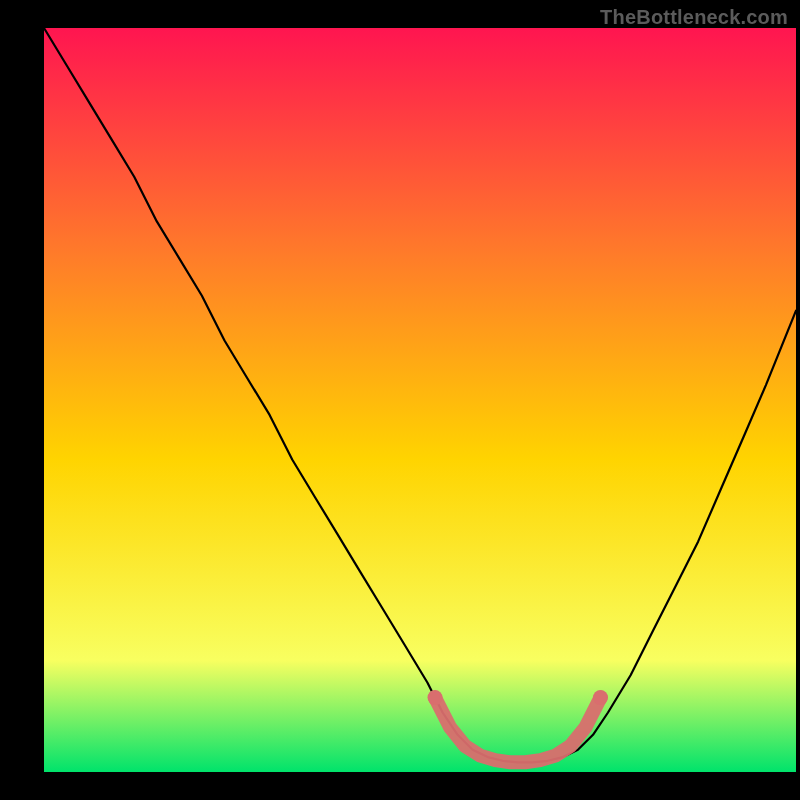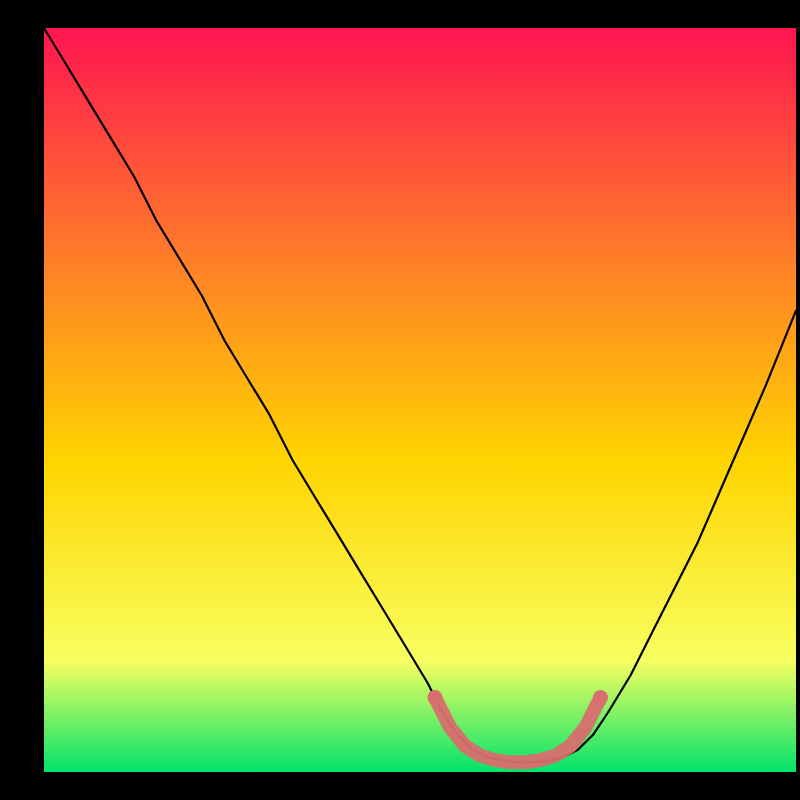--- a/index.html
+++ b/index.html
@@ -47,13 +47,14 @@
           <stop offset="85%" stop-color="#f8ff60"></stop>
           <stop offset="100%" stop-color="#00e36b"></stop>
         </linearGradient>
       </defs>
       <rect x="44" y="28.000000000000004" width="752" height="744" fill="url(#bg-grad)"></rect>
       <path d="M44.0 28.0 L66.6 65.2 L89.1 102.4 L111.7 139.6 L134.2 176.8 L156.8 221.4 L179.4 258.6 L201.9 295.8 L224.5 340.5 L247.0 377.7 L269.6 414.9 L292.2 459.5 L314.7 496.7 L337.3 533.9 L359.8 571.1 L382.4 608.3 L405.0 645.5 L427.5 682.7 L442.6 712.5 L457.6 734.8 L472.6 749.7 L487.7 757.1 L502.7 760.8 L517.8 762.3 L532.8 762.3 L547.8 760.8 L562.9 757.1 L577.9 749.7 L593.0 734.8 L608.0 712.5 L630.6 675.3 L653.1 630.6 L675.7 586.0 L698.2 541.4 L720.8 489.3 L743.4 437.2 L765.9 385.1 L796.0 310.7 " fill="none" stroke="#000000" stroke-width="2.2" stroke-linejoin="round" stroke-linecap="round"></path>
       <path d="M435.0 697.6 L450.1 727.4 L465.1 746.0 L480.2 755.6 L495.2 760.1 L510.2 762.3 L525.3 762.3 L540.3 760.1 L555.4 755.6 L570.4 746.0 L585.4 727.4 L600.5 697.6 " fill="none" stroke="#d96e6e" stroke-width="14" stroke-linejoin="round" stroke-linecap="round" opacity="0.95"></path>
       <circle cx="435.0" cy="697.6" r="7.5" fill="#d96e6e"></circle>
       <circle cx="600.5" cy="697.6" r="7.5" fill="#d96e6e"></circle>
     </svg>
+  <div class="watermark">TheBottleneck.com</div>
 </div>
 
 </body></html>

